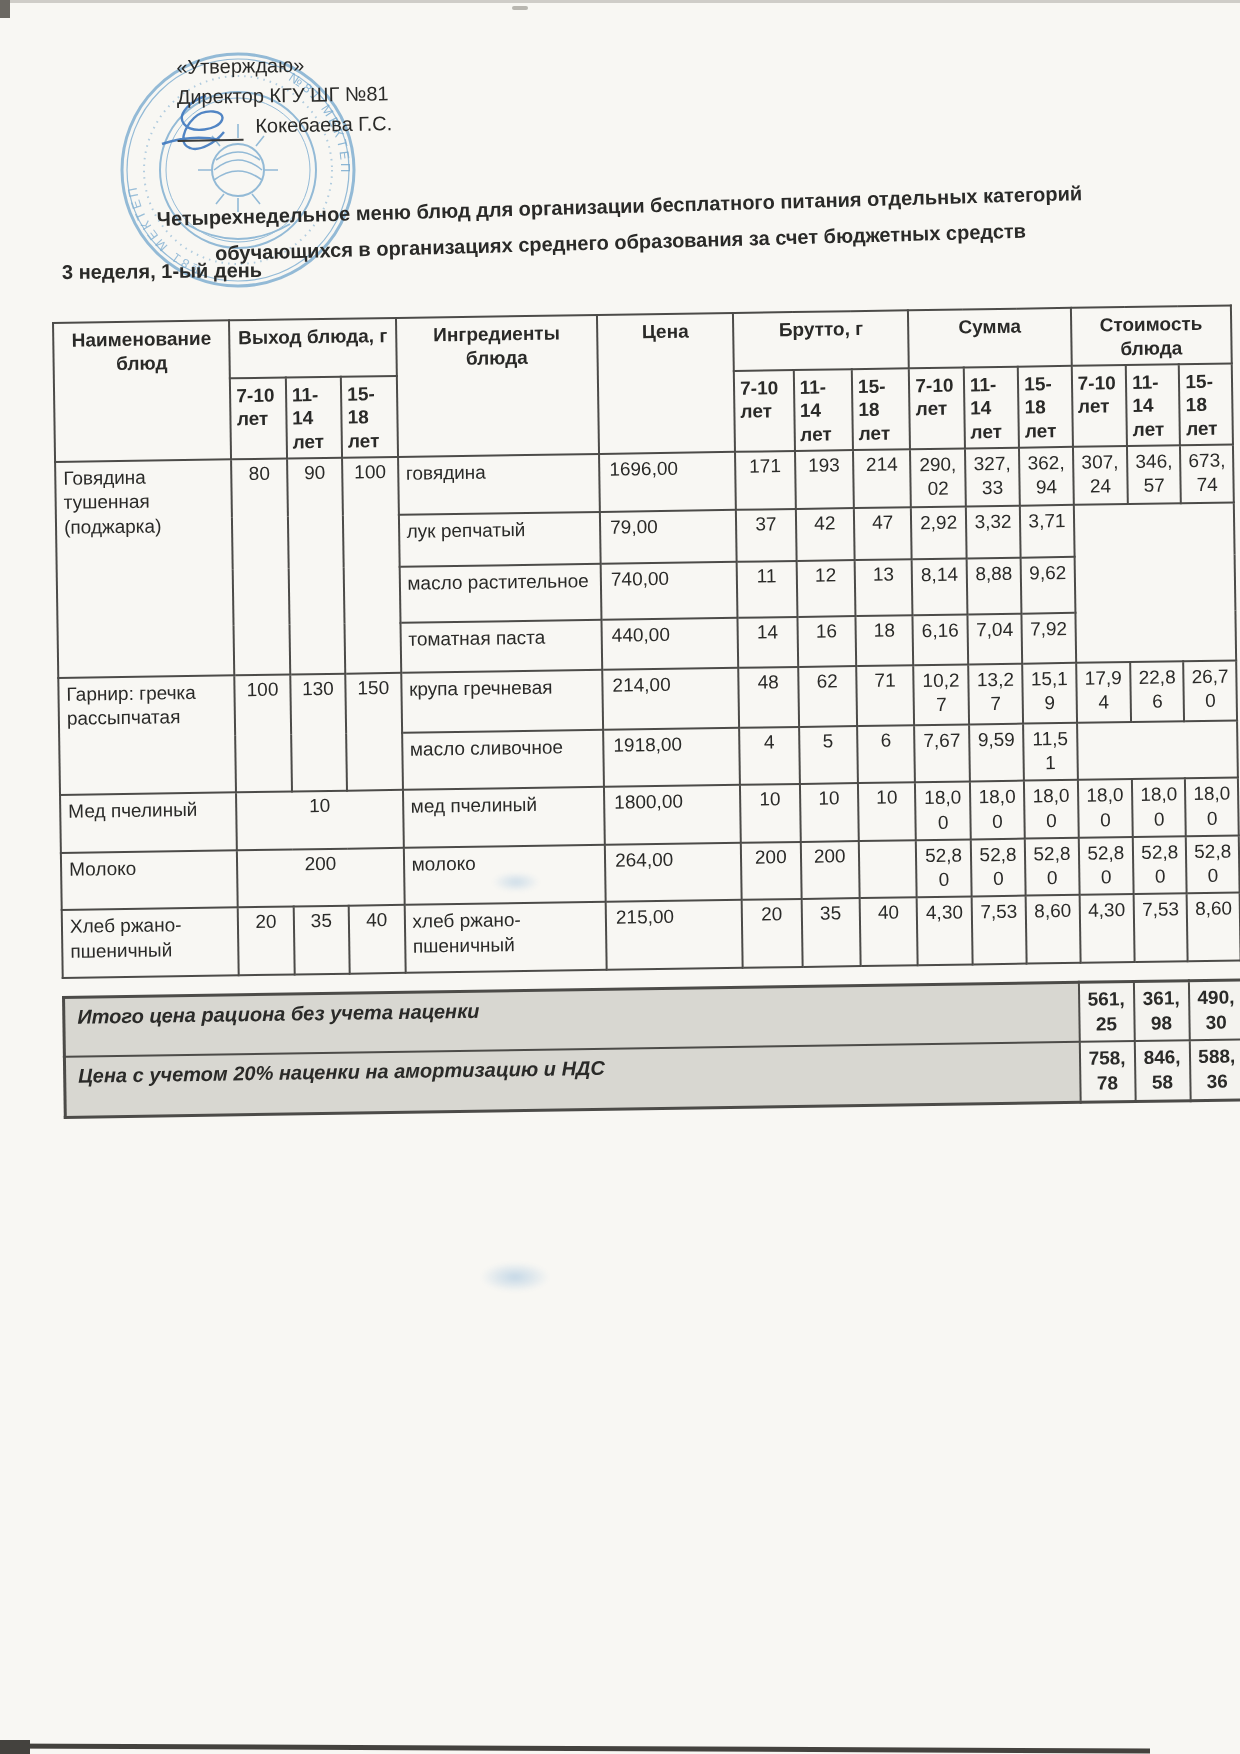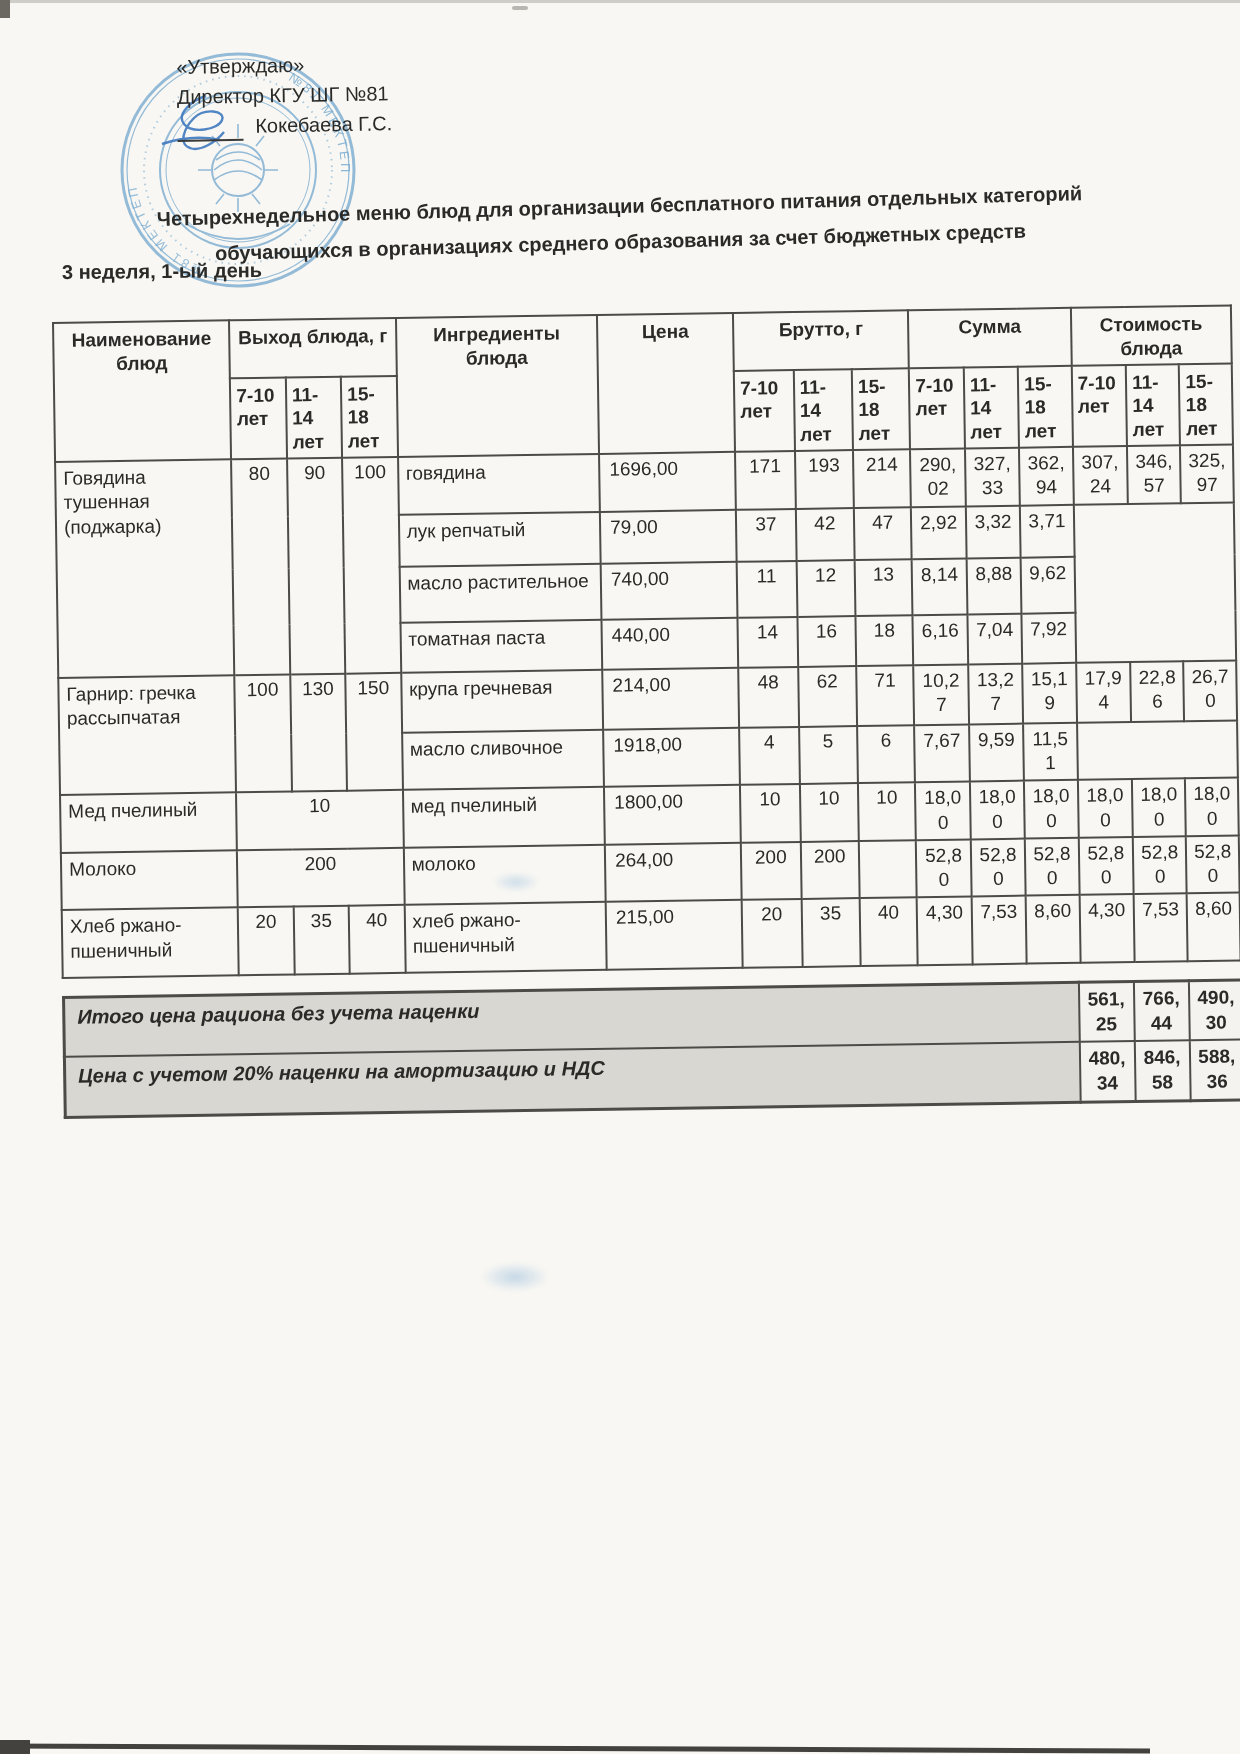--- a/index.html
+++ b/index.html
@@ -169,21 +169,21 @@
           <td class="ing">говядина</td>
           <td class="price">1696,00</td>
           <td class="num">171</td>
           <td class="num">193</td>
           <td class="num">214</td>
           <td class="wrapnum">290,02</td>
           <td class="wrapnum">327,33</td>
           <td class="wrapnum">362,94</td>
           <td class="wrapnum">307,24</td>
           <td class="wrapnum">346,57</td>
-          <td class="wrapnum">325,97</td>
+          <td class="wrapnum">673,74</td>
         </tr>
         <tr style="height:52px">
           <td class="ing">лук репчатый</td>
           <td class="price">79,00</td>
           <td class="num">37</td>
           <td class="num">42</td>
           <td class="num">47</td>
           <td class="wrapnum">2,92</td>
           <td class="wrapnum">3,32</td>
           <td class="wrapnum">3,71</td>
@@ -295,26 +295,26 @@
       <colgroup>
         <col style="width:1015px">
         <col style="width:55px">
           <col style="width:55px">
           <col style="width:55px">
       </colgroup>
       <tbody>
         <tr style="height:60px">
           <td class="lab">Итого цена рациона без учета наценки</td>
           <td class="tnum">561,25</td>
-          <td class="tnum">766,44</td>
+          <td class="tnum">361,98</td>
           <td class="tnum">490,30</td>
         </tr>
         <tr style="height:60px">
           <td class="lab">Цена с учетом 20% наценки на амортизацию и НДС</td>
-          <td class="tnum">480,34</td>
+          <td class="tnum">758,78</td>
           <td class="tnum">846,58</td>
           <td class="tnum">588,36</td>
         </tr>
       </tbody>
     </table>
   </div>
 
 </div>
 
 </body></html>

